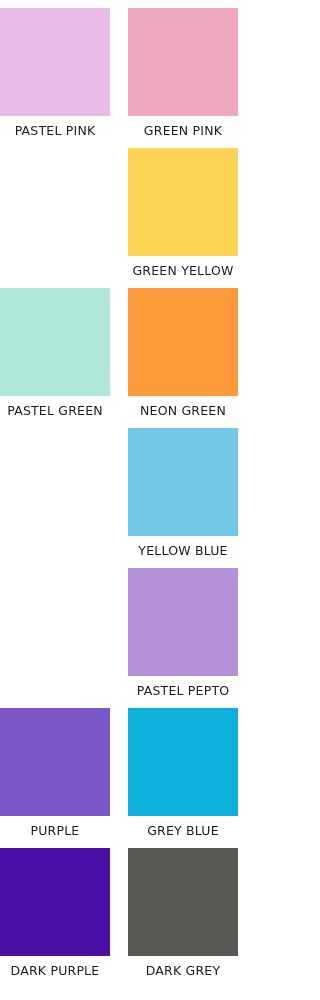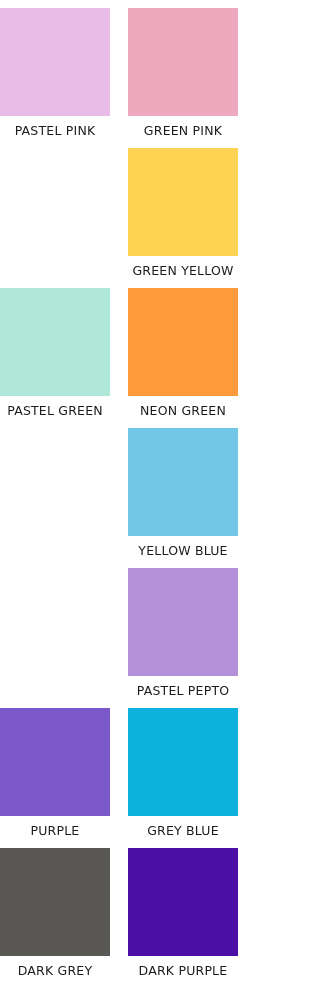--- a/index.html
+++ b/index.html
@@ -110,22 +110,22 @@
       <span class="swatch-label">PURPLE</span>
     </div>
     <div class="swatch-cell">
       <span class="swatch-chip" style="background-color: rgb(13, 177, 219);"></span>
       <span class="swatch-label">GREY BLUE</span>
     </div>
   </div>
 
   <div class="swatch-row">
     <div class="swatch-cell">
+      <span class="swatch-chip" style="background-color: rgb(75, 15, 165);"></span>
+      <span class="swatch-label">DARK PURPLE</span>
+    </div>
+    <div class="swatch-cell">
       <span class="swatch-chip" style="background-color: rgb(90, 88, 85);"></span>
       <span class="swatch-label">DARK GREY</span>
-    </div>
-    <div class="swatch-cell">
-      <span class="swatch-chip" style="background-color: rgb(75, 15, 165);"></span>
-      <span class="swatch-label">DARK PURPLE</span>
     </div>
   </div>
 
 </div>
 
 </body></html>

